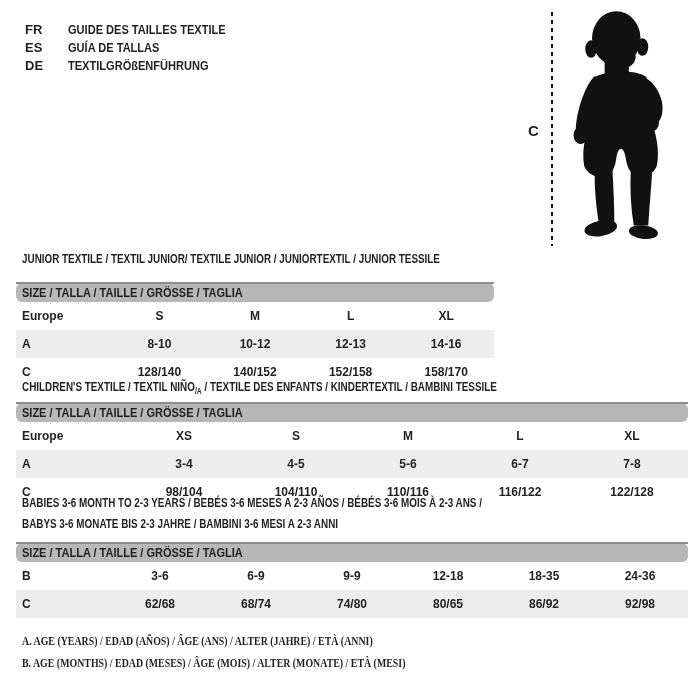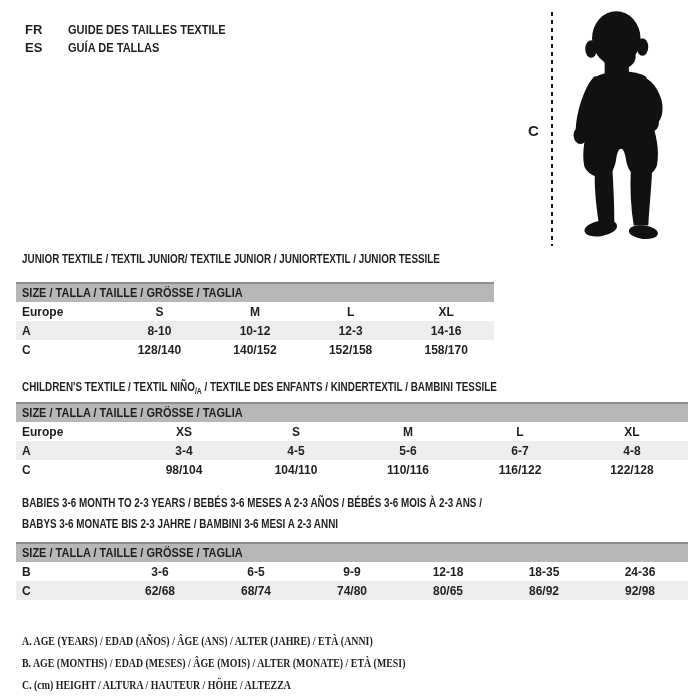--- a/index.html
+++ b/index.html
@@ -35,25 +35,25 @@
   .silhouette *{fill:var(--silhouette);}
 
   
   .sec-title{position:absolute;left:22px;font-weight:700;font-size:13px;line-height:16px;
              transform:scaleX(0.76);transform-origin:0 50%;white-space:nowrap;}
   .sub{font-size:9px;display:inline-block;transform:translateY(3px);}
 
   
   table.size-table{position:absolute;left:16px;border-collapse:collapse;table-layout:fixed;}
   table.size-table td{padding:0;font-size:12px;font-weight:700;text-align:center;
-                      height:19px;vertical-align:middle;}
+                      height:28px;vertical-align:middle;}
   table.size-table td.lbl{text-align:left;padding-left:6px;width:59px;}
   table.size-table tr.band td{
     background:var(--band-bg);border-top:2px solid var(--band-border);
-    height:18px;text-align:left;padding-left:6px;
+    height:18px;text-align:left;padding-left:6px;border-radius:6px;
   }
   .bandtxt{display:inline-block;transform:scaleX(0.88);transform-origin:0 50%;
            font-weight:700;font-size:12.5px;white-space:nowrap;}
   table.size-table tr:nth-child(3){background:var(--row-alt);}
   #table-junior{top:282px;width:478px;}
   #table-children{top:402px;width:672px;}
   #table-babies{top:542px;width:672px;}
 
   
   .legend{position:absolute;left:22px;top:630px;}
@@ -65,20 +65,24 @@
 <div class="canvas">
 
   <div class="lang-list">
     <div class="lang-row">
       <span class="lang-code">FR</span>
       <span class="cond85">GUIDE DES TAILLES TEXTILE</span>
     </div>
     <div class="lang-row">
       <span class="lang-code">ES</span>
       <span class="cond85">GUÍA DE TALLAS</span>
+    </div>
+    <div class="lang-row">
+      <span class="lang-code">DE</span>
+      <span class="cond85">TEXTILGRÖßENFÜHRUNG</span>
     </div>
   </div>
 
   <div class="figure">
     <div class="dash-line"></div>
     <span class="c-label">C</span>
     <svg class="silhouette" width="126" height="238" viewBox="0 0 130 245" xmlns="http://www.w3.org/2000/svg">
       <ellipse cx="56" cy="31" rx="25" ry="28"></ellipse>
       <ellipse cx="30" cy="42" rx="6" ry="9"></ellipse>
       <ellipse cx="83" cy="40" rx="6" ry="9"></ellipse>
@@ -107,21 +111,21 @@
       <td class="lbl">Europe</td>
       <td>S</td>
       <td>M</td>
       <td>L</td>
       <td>XL</td>
     </tr>
     <tr>
       <td class="lbl">A</td>
       <td>8-10</td>
       <td>10-12</td>
-      <td>12-3</td>
+      <td>12-13</td>
       <td>14-16</td>
     </tr>
     <tr>
       <td class="lbl">C</td>
       <td>128/140</td>
       <td>140/152</td>
       <td>152/158</td>
       <td>158/170</td>
     </tr>
   </tbody>
@@ -142,21 +146,21 @@
       <td>M</td>
       <td>L</td>
       <td>XL</td>
     </tr>
     <tr>
       <td class="lbl">A</td>
       <td>3-4</td>
       <td>4-5</td>
       <td>5-6</td>
       <td>6-7</td>
-      <td>4-8</td>
+      <td>7-8</td>
     </tr>
     <tr>
       <td class="lbl">C</td>
       <td>98/104</td>
       <td>104/110</td>
       <td>110/116</td>
       <td>116/122</td>
       <td>122/128</td>
     </tr>
   </tbody>
@@ -165,37 +169,36 @@
   <div class="sec-title" style="top:495px;">BABIES 3-6 MONTH TO 2-3 YEARS / BEBÉS 3-6 MESES A 2-3 AÑOS / BÉBÉS 3-6 MOIS À 2-3 ANS /</div>
   <div class="sec-title" style="top:516px;">BABYS 3-6 MONATE BIS 2-3 JAHRE / BAMBINI 3-6 MESI A 2-3 ANNI</div>
   <table class="size-table" id="table-babies">
     <tbody>
         <tr class="band">
       <td colspan="7"><span class="bandtxt">SIZE / TALLA / TAILLE / GRÖSSE / TAGLIA</span></td>
     </tr>
     <tr>
       <td class="lbl">B</td>
       <td>3-6</td>
-      <td>6-5</td>
+      <td>6-9</td>
       <td>9-9</td>
       <td>12-18</td>
       <td>18-35</td>
       <td>24-36</td>
     </tr>
     <tr>
       <td class="lbl">C</td>
       <td>62/68</td>
       <td>68/74</td>
       <td>74/80</td>
       <td>80/65</td>
       <td>86/92</td>
       <td>92/98</td>
     </tr>
   </tbody>
     </table>
 
   <div class="legend">
     <div class="legend-line"><span class="cond76">A. AGE (YEARS) / EDAD (AÑOS) / ÂGE (ANS) / ALTER (JAHRE) / ETÀ (ANNI)</span></div>
     <div class="legend-line"><span class="cond76">B. AGE (MONTHS) / EDAD (MESES) / ÂGE (MOIS) / ALTER (MONATE) / ETÀ (MESI)</span></div>
-    <div class="legend-line"><span class="cond76">C. (cm) HEIGHT / ALTURA / HAUTEUR / HÖHE / ALTEZZA</span></div>
   </div>
 
 </div>
 
 </body></html>

